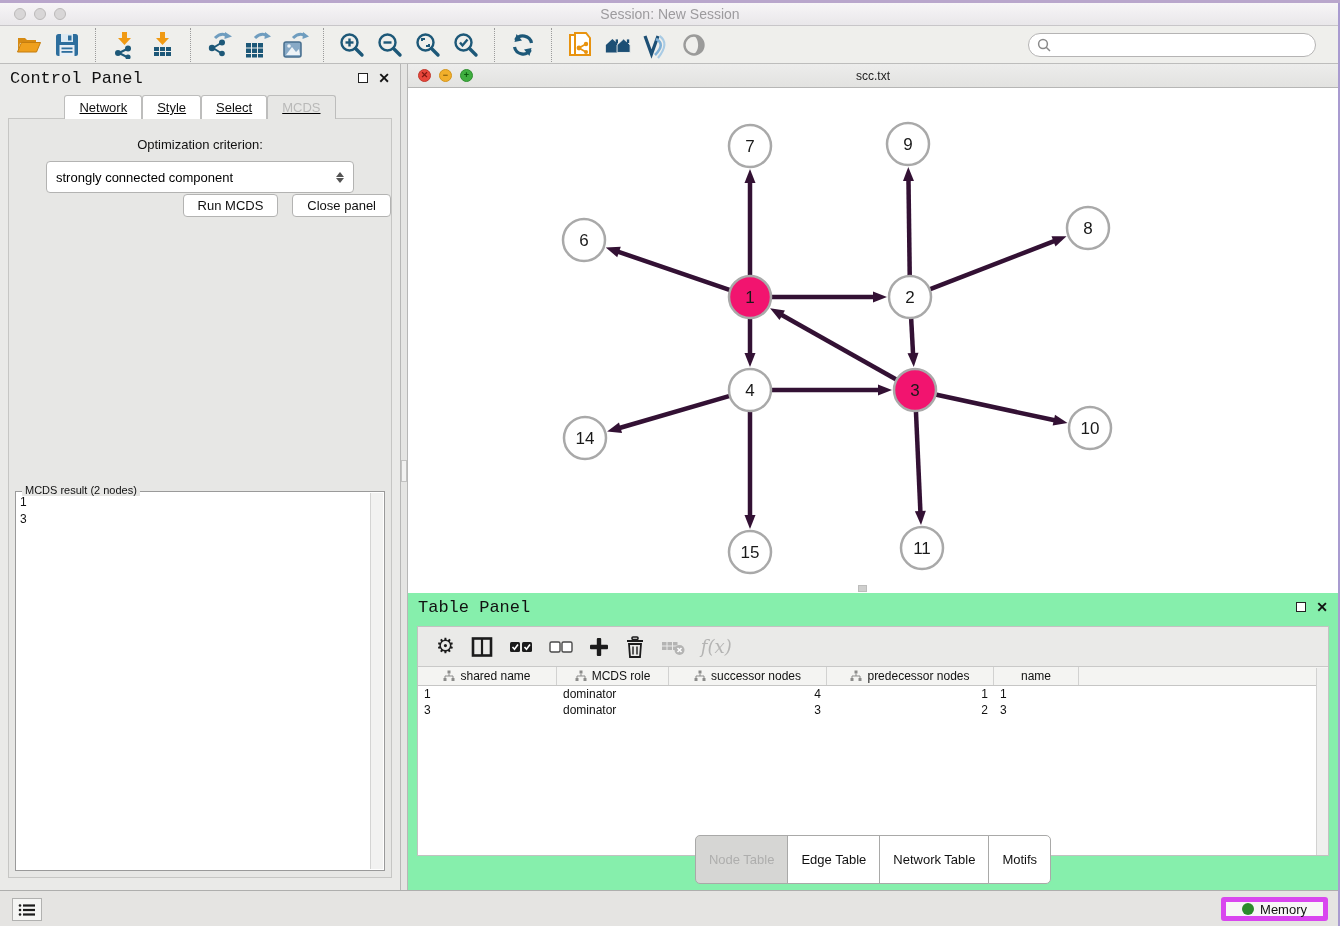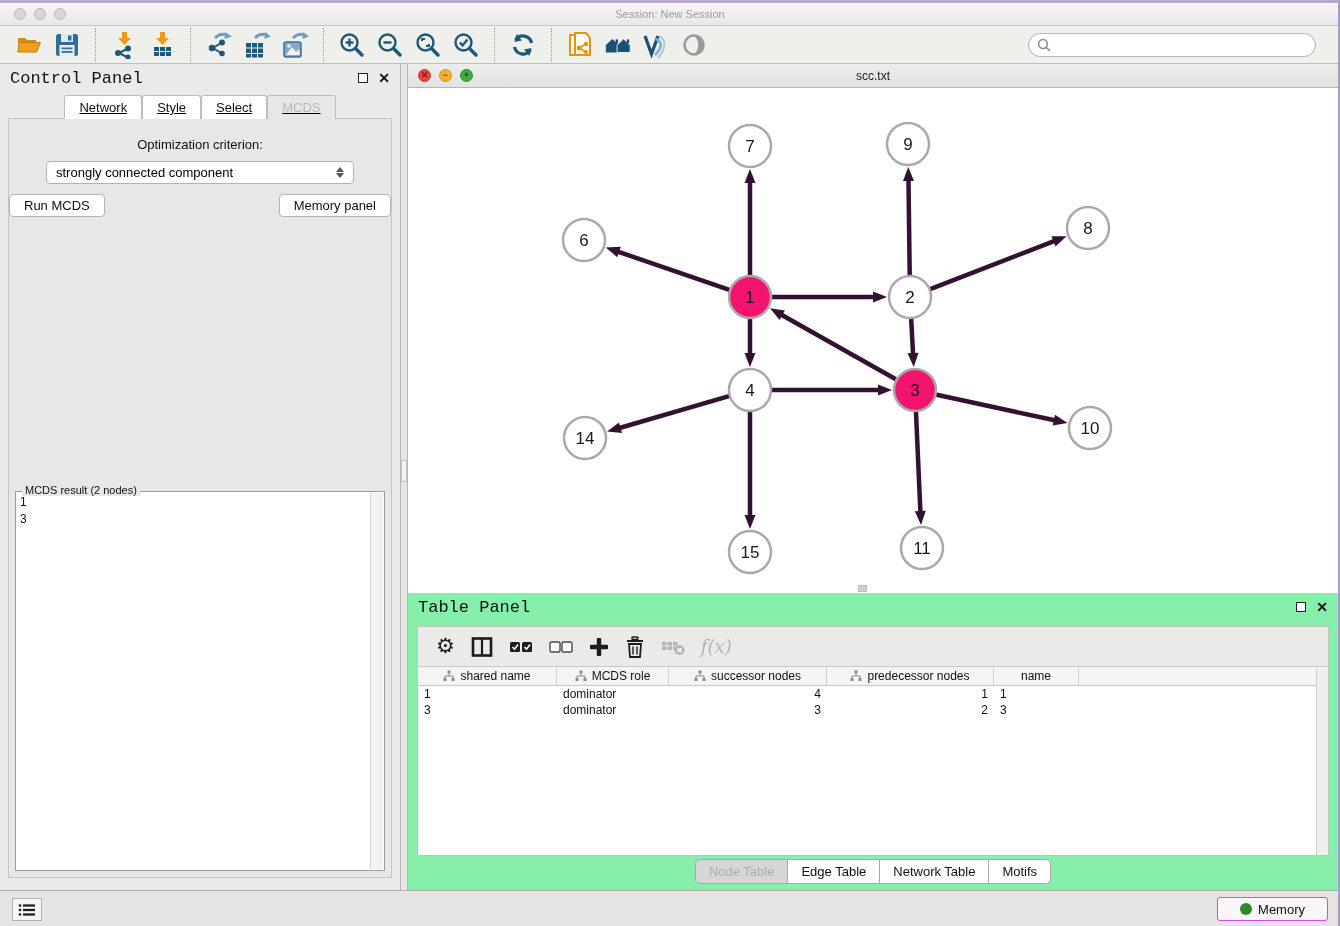--- a/index.html
+++ b/index.html
@@ -10,21 +10,21 @@
   
   .frame-top { position:absolute; top:0; left:0; right:0; height:3px; background:#b9a6cc; }
   .frame-right { position:absolute; top:3px; right:0; width:2px; bottom:0; background:#a99bd0; z-index:50; }
 
   
   .titlebar { position:absolute; top:3px; left:0; right:0; height:23px;
     background:linear-gradient(#f7f5f7,#e9e7ea); border-bottom:1px solid #c8c6c9;
     display:flex; align-items:center; }
   .tl-dot { width:12px; height:12px; border-radius:50%; background:#d8d6d7; border:1px solid #bcbaba; margin-left:8px; }
   .tl-dot:first-child{ margin-left:14px; }
-  .win-title { position:absolute; left:0; right:0; text-align:center; color:#9d9b9e; font-size:11px; }
+  .win-title { position:absolute; left:0; right:0; text-align:center; color:#9d9b9e; font-size:14px; }
 
   
   .toolbar { position:absolute; top:26px; left:0; right:0; height:38px; background:#efefec;
     border-bottom:1px solid #bdbdbc; display:flex; align-items:center; padding:0 10px; }
   .tb-btn { width:28px; height:28px; margin:0 5px; display:flex; align-items:center; justify-content:center; }
   .tb-sep { width:1px; height:34px; border-left:1px dotted #9b9b9b; margin:0 9px; }
   .tb-search { margin-left:auto; margin-right:14px; width:288px; height:24px; background:#fff;
     border:1px solid #b5b4b4; border-radius:12px; display:flex; align-items:center; padding:0 8px; }
   .tb-search input { border:none; outline:none; flex:1; font-size:12px; background:transparent; margin-left:5px; }
 
@@ -35,28 +35,28 @@
   .panel-icons { margin-left:auto; display:flex; align-items:center; gap:10px; }
   .float-box { width:10px; height:10px; border:1.6px solid #222; background:#fff; }
   .close-x { font-size:14px; font-weight:bold; color:#111; line-height:10px; }
   .cp-tabs { display:flex; justify-content:center; margin-top:3px; position:relative; z-index:2;text-decoration:underline; }
   .cp-tab { font-size:13px; padding:4px 14px; background:#fff; border:1px solid #bdbdbc; border-bottom:none;
     color:#111; border-radius:3px 3px 0 0; }
   .cp-tab.active { background:#e7e7e5; color:#b9b9b8; }
   .cp-pane { position:absolute; left:8px; right:8px; top:54px; bottom:12px; background:#e7e7e5;
     border:1px solid #c6c6c4; }
   .opt-label { text-align:center; font-size:13px; color:#111; margin-top:18px; }
-  .criterion { position:absolute; left:37px; right:37px; top:42px; height:23px; background:#fff;
+  .criterion { position:absolute; left:37px; right:37px; top:42px; height:32px; background:#fff;
     border:1px solid #b3b3b2; border-radius:4px; display:flex; align-items:center; font-size:13px;
     padding:0 9px; }
   .criterion .stepper { margin-left:auto; display:flex; flex-direction:column; gap:1px; }
   .criterion .stepper i { width:0; height:0; border-left:4px solid transparent; border-right:4px solid transparent; }
   .criterion .stepper .up { border-bottom:5px solid #555; }
   .criterion .stepper .dn { border-top:5px solid #555; }
-  .cp-buttons { position:absolute; top:75px; left:0; right:0; display:flex; justify-content:space-between; gap:14px; }
+  .cp-buttons { position:absolute; top:75px; left:0; right:0; display:flex; justify-content:flex-end; gap:14px; }
   .cp-btn { font-size:13px; background:#fff; border:1px solid #b3b3b2; border-radius:4px; padding:3px 14px; color:#111; }
   .result-box { position:absolute; left:6px; right:6px; top:372px; bottom:6px; border:1px solid #9a9a9a; background:#fff; }
   .result-legend { position:absolute; top:-8px; left:6px; background:#e7e7e5; padding:0 3px; font-size:11px; color:#111; }
   .result-lines { position:absolute; top:2px; left:4px; right:16px; font-size:12px; line-height:17px; color:#111; }
   .result-scroll { position:absolute; top:1px; right:1px; bottom:1px; width:13px; background:#f2f2f1; border-left:1px solid #d4d4d3; }
 
   
   .divider { position:absolute; left:400px; top:64px; width:8px; height:826px; background:#e5e5e3;
     border-left:1px solid #b7b7b6; border-right:1px solid #b7b7b6; }
   .divider-handle { position:absolute; top:396px; left:0; width:6px; height:22px; background:#f2f2f1;
@@ -86,31 +86,31 @@
   .thead { display:flex; height:19px; background:#f4f4f2; border-bottom:1px solid #c6c6c5; font-size:12px; color:#111; }
   .th { display:flex; align-items:center; justify-content:center; gap:5px; border-right:1px solid #d2d2d1; overflow:hidden; }
   .c0{width:139px;} .c1{width:112px;} .c2{width:158px;} .c3{width:167px;} .c4{width:85px;}
   .th.filler { flex:1; border-right:none; }
   .t-row { display:flex; height:16px; font-size:12px; color:#111; background:#fff; }
   .td { padding:0 6px; display:flex; align-items:center; overflow:hidden; }
   .td.num { justify-content:flex-end; }
   .tbl-scroll { position:absolute; top:41px; right:0; bottom:0; width:12px; background:#efefee; border-left:1px solid #d2d2d1; }
 
   .tbl-tabs { position:absolute; bottom:6px; left:0; right:0; display:flex; justify-content:center; }
-  .tbl-tab { font-size:13px; padding:4px 13px; background:#fff; border:1px solid #a9a9a8; margin-left:-1px; color:#111;margin-top:13px; }
+  .tbl-tab { font-size:13px; padding:16px 13px; background:#fff; border:1px solid #a9a9a8; margin-left:-1px; color:#111;margin-top:13px; }
   .tbl-tab:first-child { border-radius:5px 0 0 5px; margin-left:0; }
   .tbl-tab:last-child { border-radius:0 5px 5px 0; }
   .tbl-tab.active { background:#d6d6d4; color:#aeaead; }
 
   
   .statusbar { position:absolute; left:0; top:890px; right:0; height:36px; background:#e5e4e2; border-top:1px solid #aeaead; }
   .sb-list-btn { position:absolute; left:12px; top:7px; width:30px; height:23px; background:#f5f5f4;
     border:1px solid #b1b1b0; display:flex; align-items:center; justify-content:center; }
-  .memory-btn { position:absolute; right:12px; top:6px; height:24px; background:#f7f7f6; border:1px solid #d946ef;
-    border-radius:3px; display:flex; align-items:center; gap:6px; padding:0 22px; font-size:13px; color:#111; }
+  .memory-btn { position:absolute; right:12px; top:6px; height:24px; background:#f7f7f6; border:5px solid #d946ef;
+    border-radius:3px; display:flex; align-items:center; gap:6px; padding:0 16px; font-size:13px; color:#111; }
   .mem-dot { width:12px; height:12px; border-radius:50%; background:#2c8a2c; }
 
   svg { display:block; }
 </style>
 </head>
 <body>
 
 <div id="app">
   <div class="frame-top"></div>
   <div class="frame-right"></div>
@@ -317,21 +317,21 @@
       <div class="opt-label">Optimization criterion:</div>
       <div class="criterion">
         <span>strongly connected component</span>
         <span class="stepper">
             <i class="up"></i>
             <i class="dn"></i>
           </span>
       </div>
       <div class="cp-buttons">
         <button class="cp-btn">Run MCDS</button>
-        <button class="cp-btn">Memory panel</button>
+        <button class="cp-btn">Close panel</button>
       </div>
       <div class="result-box">
         <span class="result-legend">MCDS result (2 nodes)</span>
         <div class="result-lines">
           <div>1</div>
           <div>3</div>
         </div>
         <div class="result-scroll"></div>
       </div>
     </div>

